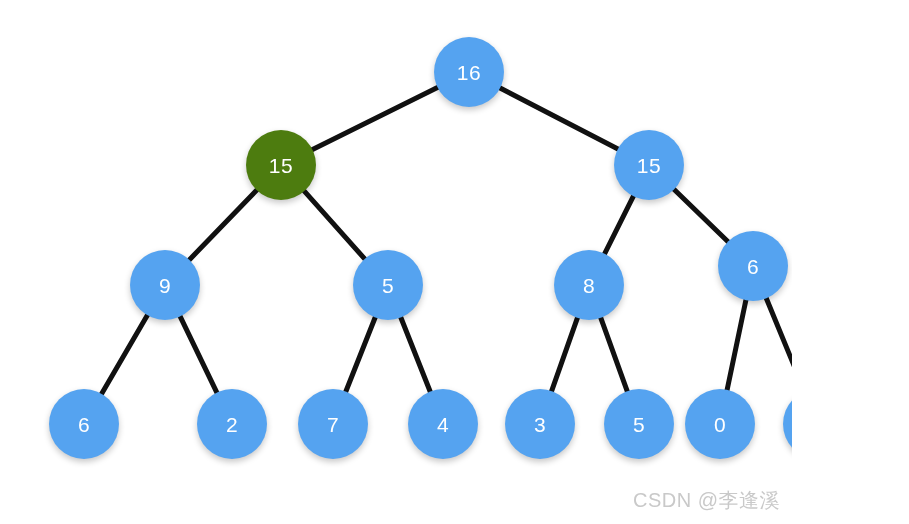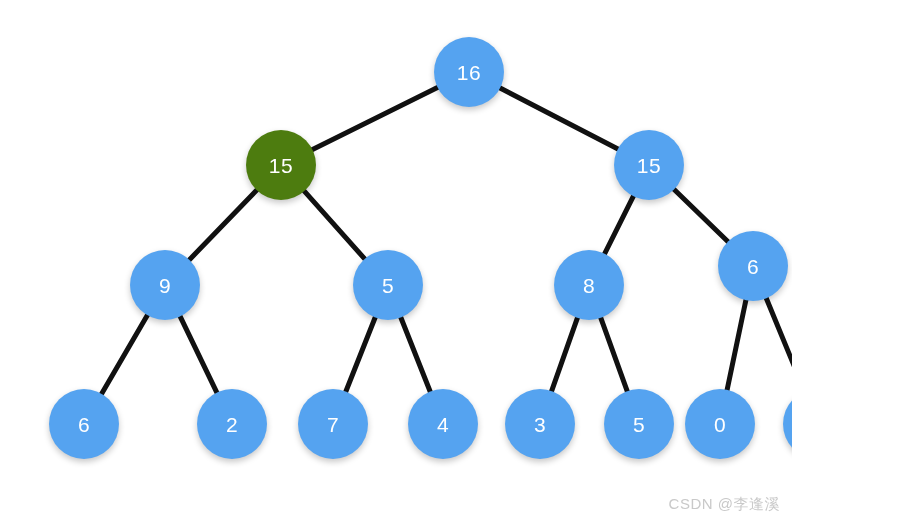--- a/index.html
+++ b/index.html
@@ -39,21 +39,21 @@
   }
   .node-label {
     pointer-events: none;
     line-height: 1;
   }
   #watermark {
     position: absolute;
     right: 12px;
     bottom: 10px;
     color: #c9c9c9;
-    font-size: 15px;
+    font-size: 20px;
     letter-spacing: 0.5px;
     white-space: nowrap;
   }
 </style>
 </head>
 <body>
 
 <div id="canvas" style="background: rgb(255, 255, 255);">
 
   <svg id="edge-layer" viewBox="0 0 909 524" width="909" height="524" xmlns="http://www.w3.org/2000/svg">

